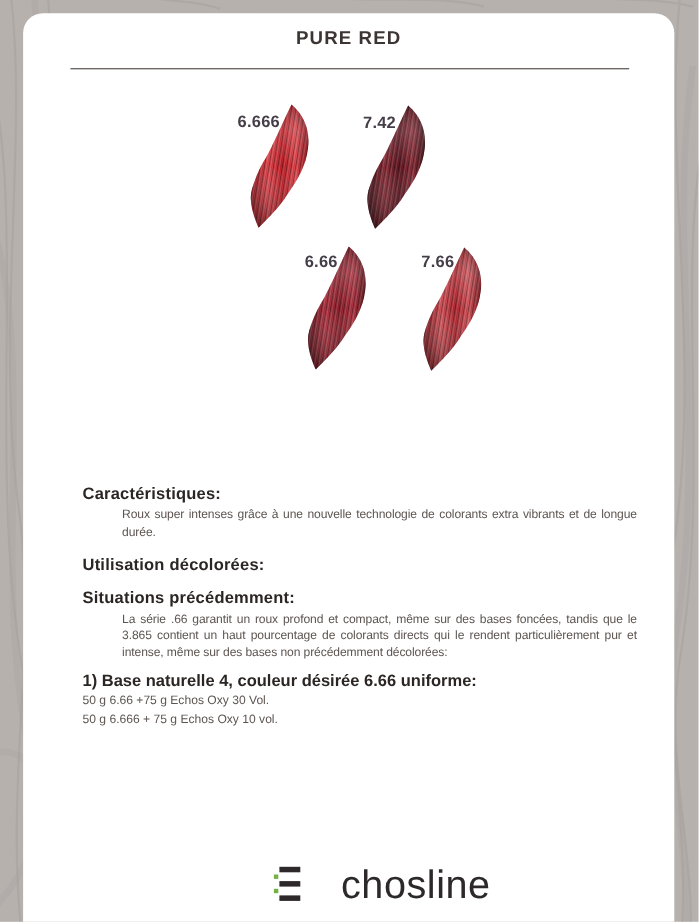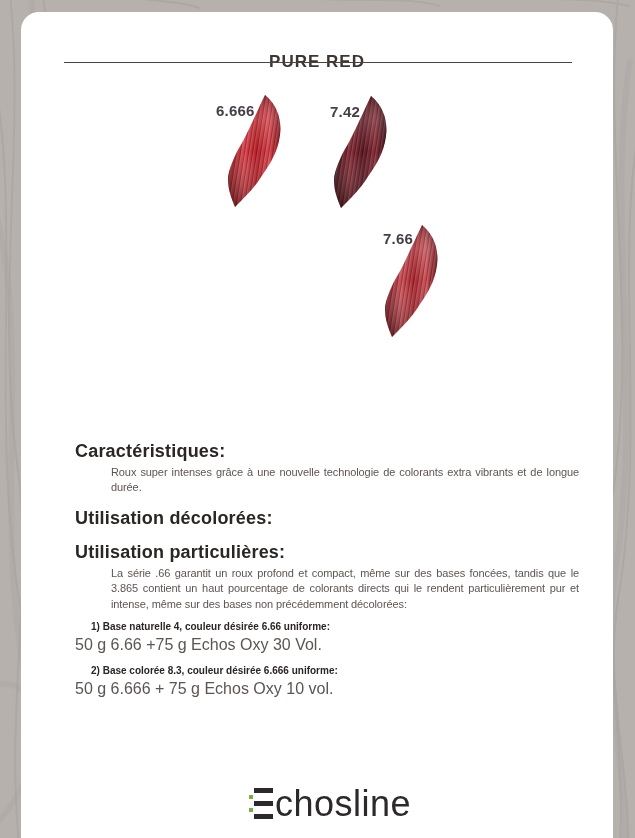--- a/index.html
+++ b/index.html
@@ -9,21 +9,21 @@
     font-family:"Liberation Sans", sans-serif;
   }
   
   .bg-texture{position:absolute;left:0;top:0;width:635px;height:838px;z-index:0;}
   
   .card{
     position:absolute;left:21px;top:12px;width:592px;height:860px;
     background:#ffffff;border-radius:18px;z-index:1;
   }
   .title{
-    position:absolute;left:0;top:40px;width:100%;
+    position:absolute;left:0;top:13px;width:100%;
     text-align:center;font-size:17px;font-weight:600;letter-spacing:1px;
     color:#3c3533;
   }
   .title-rule{
     position:absolute;left:43px;right:41px;top:50px;height:0;
     border-top:1.5px solid #4a4340;
   }
   
   .sw{position:absolute;width:96px;height:122px;}
   .sw .lock{position:absolute;top:0;width:60px;height:116px;}
@@ -31,30 +31,30 @@
     position:absolute;font-size:15px;font-weight:700;color:#453e48;
     letter-spacing:.2px;
     text-align:right;
   }
   #sw1{left:194px;top:81px}  #sw1 .lock{left:6px}  #sw1 .lbl{left:1px;top:9px}
   #sw2{left:305px;top:82px}  #sw2 .lock{left:1px}  #sw2 .lbl{left:4px;top:9px}
   #sw3{left:251px;top:210px} #sw3 .lock{left:1px}  #sw3 .lbl{left:5px;top:8px}
   #sw4{left:356px;top:211px} #sw4 .lock{left:1px}  #sw4 .lbl{left:6px;top:7px}
   
   .text-col{position:absolute;left:54px;top:429px;width:504px;}
-  .sec-h{font-size:18px;font-weight:700;color:#2b2624;line-height:1.15;
+  .sec-h{font-size:15px;font-weight:700;color:#2b2624;line-height:1.15;
          margin:0 0 0 0;letter-spacing:.2px;}
   .sec-h.mt{margin-top:13px;}
   .sec-p{font-size:11px;color:#5d5551;line-height:1.4;text-align:justify;
          margin:3px 0 0 0;letter-spacing:-.1px;padding-left:36px;}
-  .recipe-h{font-size:10px;font-weight:700;color:#2b2624;line-height:1.3;
-            margin:8px 0 0 16px;}
-  .recipe-p{font-size:16px;color:#5d5551;line-height:1.4;margin:1px 0 0 0;}
-  
-  .logo{position:absolute;left:228px;top:776px;display:flex;align-items:flex-end;}
+  .recipe-h{font-size:15px;font-weight:700;color:#2b2624;line-height:1.3;
+            margin:8px 0 0 0;}
+  .recipe-p{font-size:11px;color:#5d5551;line-height:1.4;margin:1px 0 0 0;}
+  
+  .logo{position:absolute;left:228px;top:776px;display:flex;align-items:flex-end;gap:35px;}
   .logo-e{position:relative;width:24px;height:31px;margin-right:2px;}
   .logo-e .bar{position:absolute;left:5px;width:19px;height:4.5px;background:#2d292b;}
   .logo-e .b1{top:0}
   .logo-e .b2{top:13px}
   .logo-e .b3{top:26px}
   .logo-e .dot{position:absolute;left:0;width:3.5px;height:3.5px;}
   .logo-e .d1{top:7px}
   .logo-e .d2{top:20px}
   .logo-word{font-size:36px;font-weight:400;color:#2d292b;line-height:.82;
              letter-spacing:.5px;}
@@ -131,20 +131,37 @@
           <stop offset="1" stop-color="#3a0a10"></stop>
         </linearGradient>
       </defs>
       <path d="M44 2 C56 12 61 26 59 42 C57 58 50 70 40 84 C34 94 24 104 14 114 C9 102 5 90 8 79 C12 66 16 58 21 50 C27 39 35 21 44 2 Z" fill="url(#g1)"></path>
       <path d="M44 2 C56 12 61 26 59 42 C57 58 50 70 40 84 C34 94 24 104 14 114 C9 102 5 90 8 79 C12 66 16 58 21 50 C27 39 35 21 44 2 Z" fill="url(#strands)"></path>
       <path d="M44 2 C56 12 61 26 59 42 C57 58 50 70 40 84 C34 94 24 104 14 114 C9 102 5 90 8 79 C12 66 16 58 21 50 C27 39 35 21 44 2 Z" fill="url(#sheen)"></path>
     </svg>
     <span class="lbl">7.42</span>
   </div>
 
+  <div class="sw" id="sw3">
+    <svg class="lock" viewBox="0 0 60 116">
+      <defs>
+        <linearGradient id="g2" x1="0" y1="0" x2="1" y2="0">
+          <stop offset="0" stop-color="#570d15"></stop>
+          <stop offset="0.3" stop-color="#b23341"></stop>
+          <stop offset="0.55" stop-color="#8e1f2b"></stop>
+          <stop offset="0.78" stop-color="#b23341"></stop>
+          <stop offset="1" stop-color="#570d15"></stop>
+        </linearGradient>
+      </defs>
+      <path d="M44 2 C56 12 61 26 59 42 C57 58 50 70 40 84 C34 94 24 104 14 114 C9 102 5 90 8 79 C12 66 16 58 21 50 C27 39 35 21 44 2 Z" fill="url(#g2)"></path>
+      <path d="M44 2 C56 12 61 26 59 42 C57 58 50 70 40 84 C34 94 24 104 14 114 C9 102 5 90 8 79 C12 66 16 58 21 50 C27 39 35 21 44 2 Z" fill="url(#strands)"></path>
+      <path d="M44 2 C56 12 61 26 59 42 C57 58 50 70 40 84 C34 94 24 104 14 114 C9 102 5 90 8 79 C12 66 16 58 21 50 C27 39 35 21 44 2 Z" fill="url(#sheen)"></path>
+    </svg>
+    <span class="lbl">6.66</span>
+  </div>
 
   <div class="sw" id="sw4">
     <svg class="lock" viewBox="0 0 60 116">
       <defs>
         <linearGradient id="g3" x1="0" y1="0" x2="1" y2="0">
           <stop offset="0" stop-color="#741017"></stop>
           <stop offset="0.3" stop-color="#d6555c"></stop>
           <stop offset="0.55" stop-color="#b2262f"></stop>
           <stop offset="0.78" stop-color="#d6555c"></stop>
           <stop offset="1" stop-color="#741017"></stop>
@@ -157,27 +174,26 @@
     <span class="lbl">7.66</span>
   </div>
 
   <div class="text-col">
 
     <div class="sec-h">Caractéristiques:</div>
     <p class="sec-p">Roux super intenses grâce à une nouvelle technologie de colorants extra vibrants et de longue durée.</p>
 
     <div class="sec-h mt">Utilisation décolorées:</div>
 
-    <div class="sec-h mt">Utilisation particulières:</div>
+    <div class="sec-h mt">Situations précédemment:</div>
     <p class="sec-p">La série .66 garantit un roux profond et compact, même sur des bases foncées, tandis que le 3.865 contient un haut pourcentage de colorants directs qui le rendent particulièrement pur et intense, même sur des bases non précédemment décolorées:</p>
 
     <div class="recipe-h">1) Base naturelle 4, couleur désirée 6.66 uniforme:</div>
     <p class="recipe-p">50 g 6.66 +75 g Echos Oxy 30 Vol.</p>
 
-    <div class="recipe-h">2) Base colorée 8.3, couleur désirée 6.666 uniforme:</div>
     <p class="recipe-p">50 g 6.666 + 75 g Echos Oxy 10 vol.</p>
 
   </div>
 
   <div class="logo">
     <span class="logo-e">
       <span class="bar b1"></span>
       <span class="bar b2"></span>
       <span class="bar b3"></span>
       <span class="dot d1" style="background:#76b043"></span>

